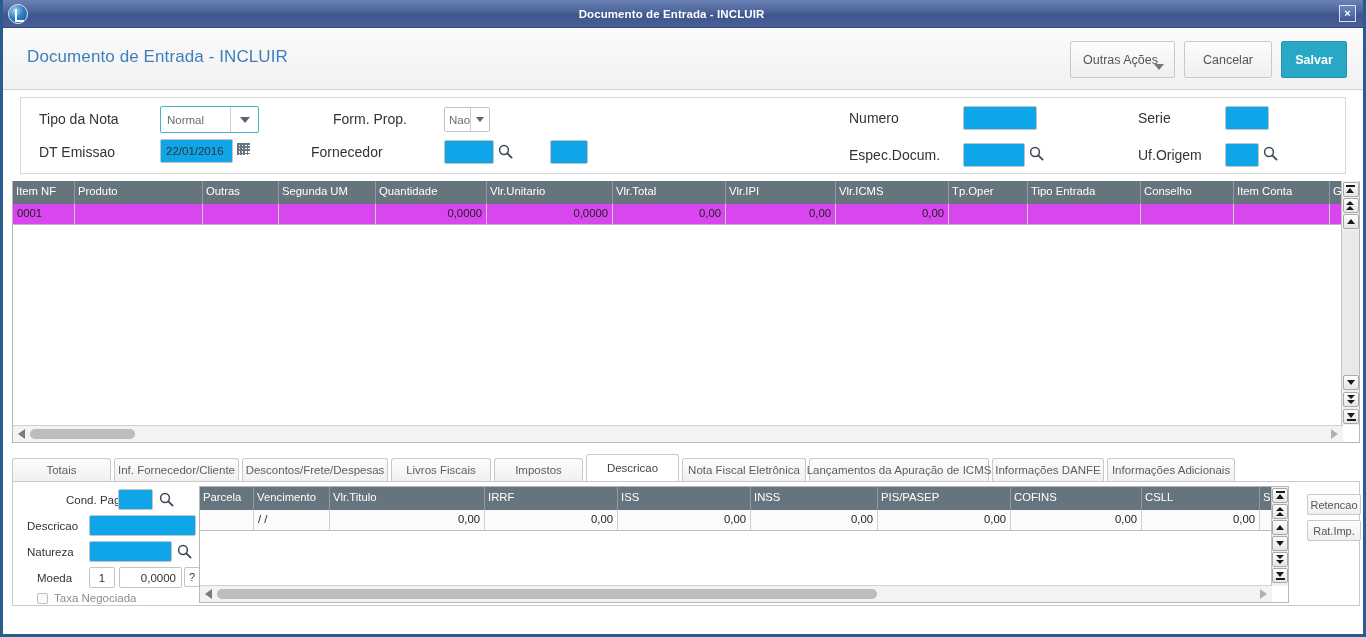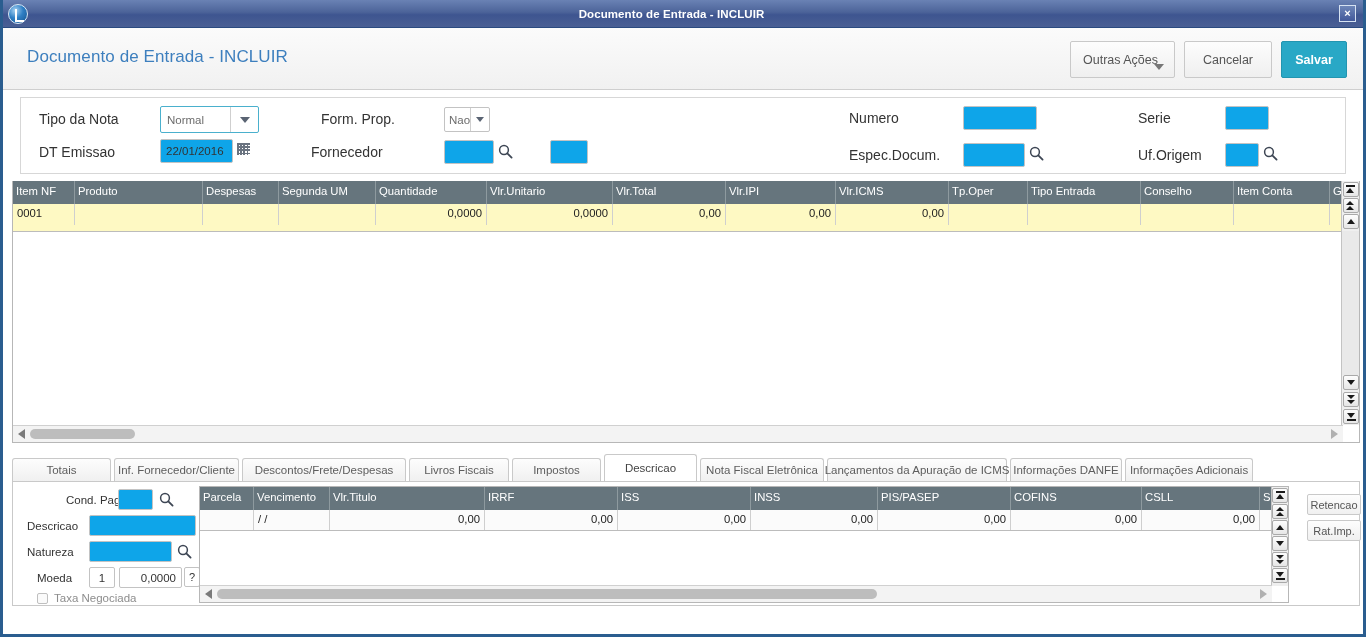--- a/index.html
+++ b/index.html
@@ -217,23 +217,23 @@
     font-size: 11.3px;
     padding: 4px 0 0 3px;
     border-right: 1px solid #8e9a9f;
     height: 23px;
     overflow: hidden;
     white-space: nowrap;
     flex: 0 0 auto;
   }
   .grid-row {
     position: absolute; left: 0; top: 23px;
-    height: 28px; width: 1330px;
+    height: 21px; width: 1330px;
     display: flex;
-    background: #fef9c3;
+    background: #d946ef;
     border-bottom: 1px solid #bcbcbc;
     overflow: hidden;
   }
   .gr-cell {
     font-size: 11.3px;
     color: #222222;
     padding: 3px 4px 0 4px;
     border-right: 1px solid #cfcfcf;
     height: 21px;
     overflow: hidden;
@@ -457,21 +457,21 @@
       <div class="val">Normal</div>
       <div class="arrowbox">
           <span class="dn-arrow"></span>
         </div>
     </div>
 
     <div class="lbl" style="left:18px; top:46px;">DT Emissao</div>
     <div class="ctl txtbox" style="left:139px; top:41px; width:73px;">22/01/2016</div>
     <div class="cal-icon" style="left:216px; top:45px;"></div>
 
-    <div class="lbl" style="left:300px; top:13px;">Form. Prop.</div>
+    <div class="lbl" style="left:312px; top:13px;">Form. Prop.</div>
     <div class="combo-plain" style="position:absolute; left:423px; top:9px; width:46px; height:25px;">
       <div class="val">Nao</div>
       <div class="arrowbox">
           <span class="dn-arrow" style="border-left-width:4px;border-right-width:4px;border-top-width:5px;"></span>
         </div>
     </div>
 
     <div class="lbl" style="left:290px; top:46px;">Fornecedor</div>
     <div class="ctl txtbox" style="left:423px; top:42px; width:50px;"></div>
     <div class="mag" style="left:477px; top:46px;">
@@ -504,21 +504,21 @@
           <circle cx="6" cy="6" r="4.4" fill="none" stroke="#3d4654" stroke-width="1.5"></circle>
           <line x1="9.3" y1="9.3" x2="13.6" y2="13.6" stroke="#3d4654" stroke-width="1.8" stroke-linecap="round"></line>
         </svg>
     </div>
   </div>
 
   <div class="grid-wrap">
     <div class="grid-head" id="items-head">
         <div class="gh-cell" style="width: 62px;">Item NF</div>
         <div class="gh-cell" style="width: 128px;">Produto</div>
-        <div class="gh-cell" style="width: 76px;">Despesas</div>
+        <div class="gh-cell" style="width: 76px;">Outras</div>
         <div class="gh-cell" style="width: 97px;">Segunda UM</div>
         <div class="gh-cell" style="width: 111px;">Quantidade</div>
         <div class="gh-cell" style="width: 126px;">Vlr.Unitario</div>
         <div class="gh-cell" style="width: 113px;">Vlr.Total</div>
         <div class="gh-cell" style="width: 110px;">Vlr.IPI</div>
         <div class="gh-cell" style="width: 113px;">Vlr.ICMS</div>
         <div class="gh-cell" style="width: 79px;">Tp.Oper</div>
         <div class="gh-cell" style="width: 113px;">Tipo Entrada</div>
         <div class="gh-cell" style="width: 93px;">Conselho</div>
         <div class="gh-cell" style="width: 96px;">Item Conta</div>
@@ -575,21 +575,21 @@
     </div>
   </div>
 
   <div class="tabstrip" id="tabstrip">
       <div class="tab" style="width: 99px;">
         <span>Totais</span>
       </div>
       <div class="tab" style="width: 125px;">
         <span>Inf. Fornecedor/Cliente</span>
       </div>
-      <div class="tab" style="width: 164px;">
+      <div class="tab" style="width: 146px;">
         <span>Descontos/Frete/Despesas</span>
       </div>
       <div class="tab" style="width: 100px;">
         <span>Livros Fiscais</span>
       </div>
       <div class="tab" style="width: 89px;">
         <span>Impostos</span>
       </div>
       <div class="tab active" style="width: 93px;">
         <span>Descricao</span>

